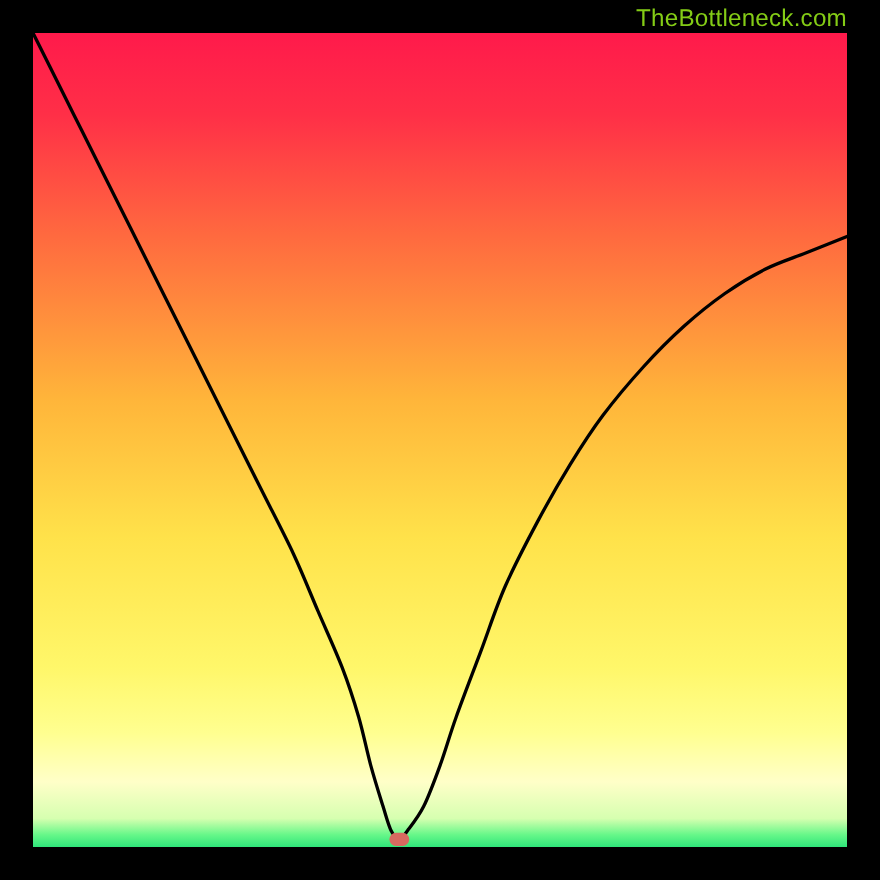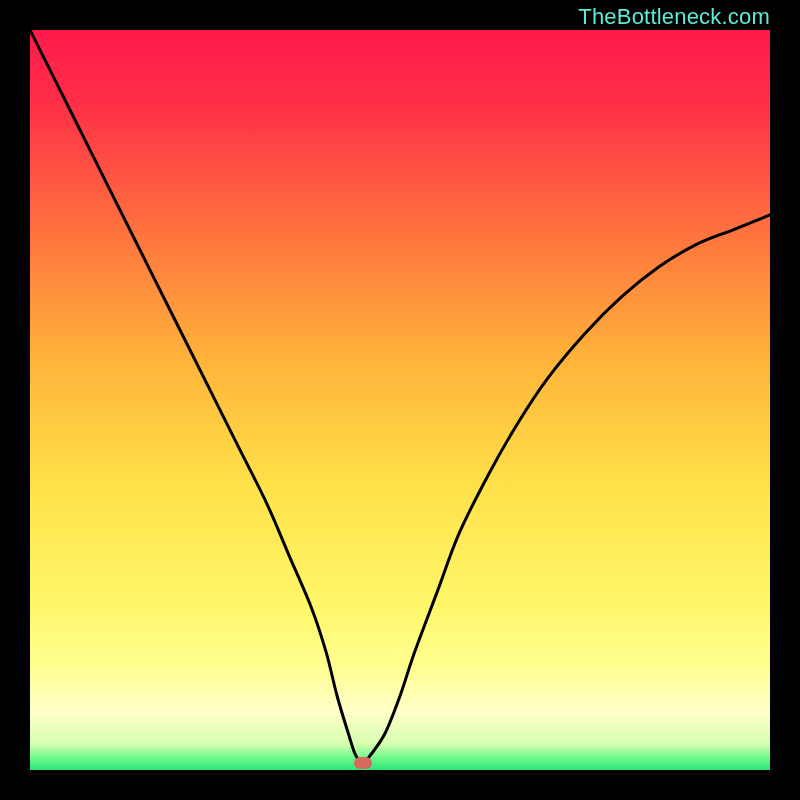--- a/index.html
+++ b/index.html
@@ -23,21 +23,21 @@
     left: 30px;
     top: 30px;
     width: 740px;
     height: 740px;
     overflow: hidden;
   }
   .watermark {
     position: absolute;
     top: 4px;
     right: 30px;
-    color: #5eead4;
+    color: #84cc16;
     font-size: 22px;
     font-weight: 500;
     letter-spacing: 0.2px;
   }
   .marker {
     position: absolute;
     width: 18px;
     height: 12px;
     background: #d76a60;
     border-radius: 6px;

